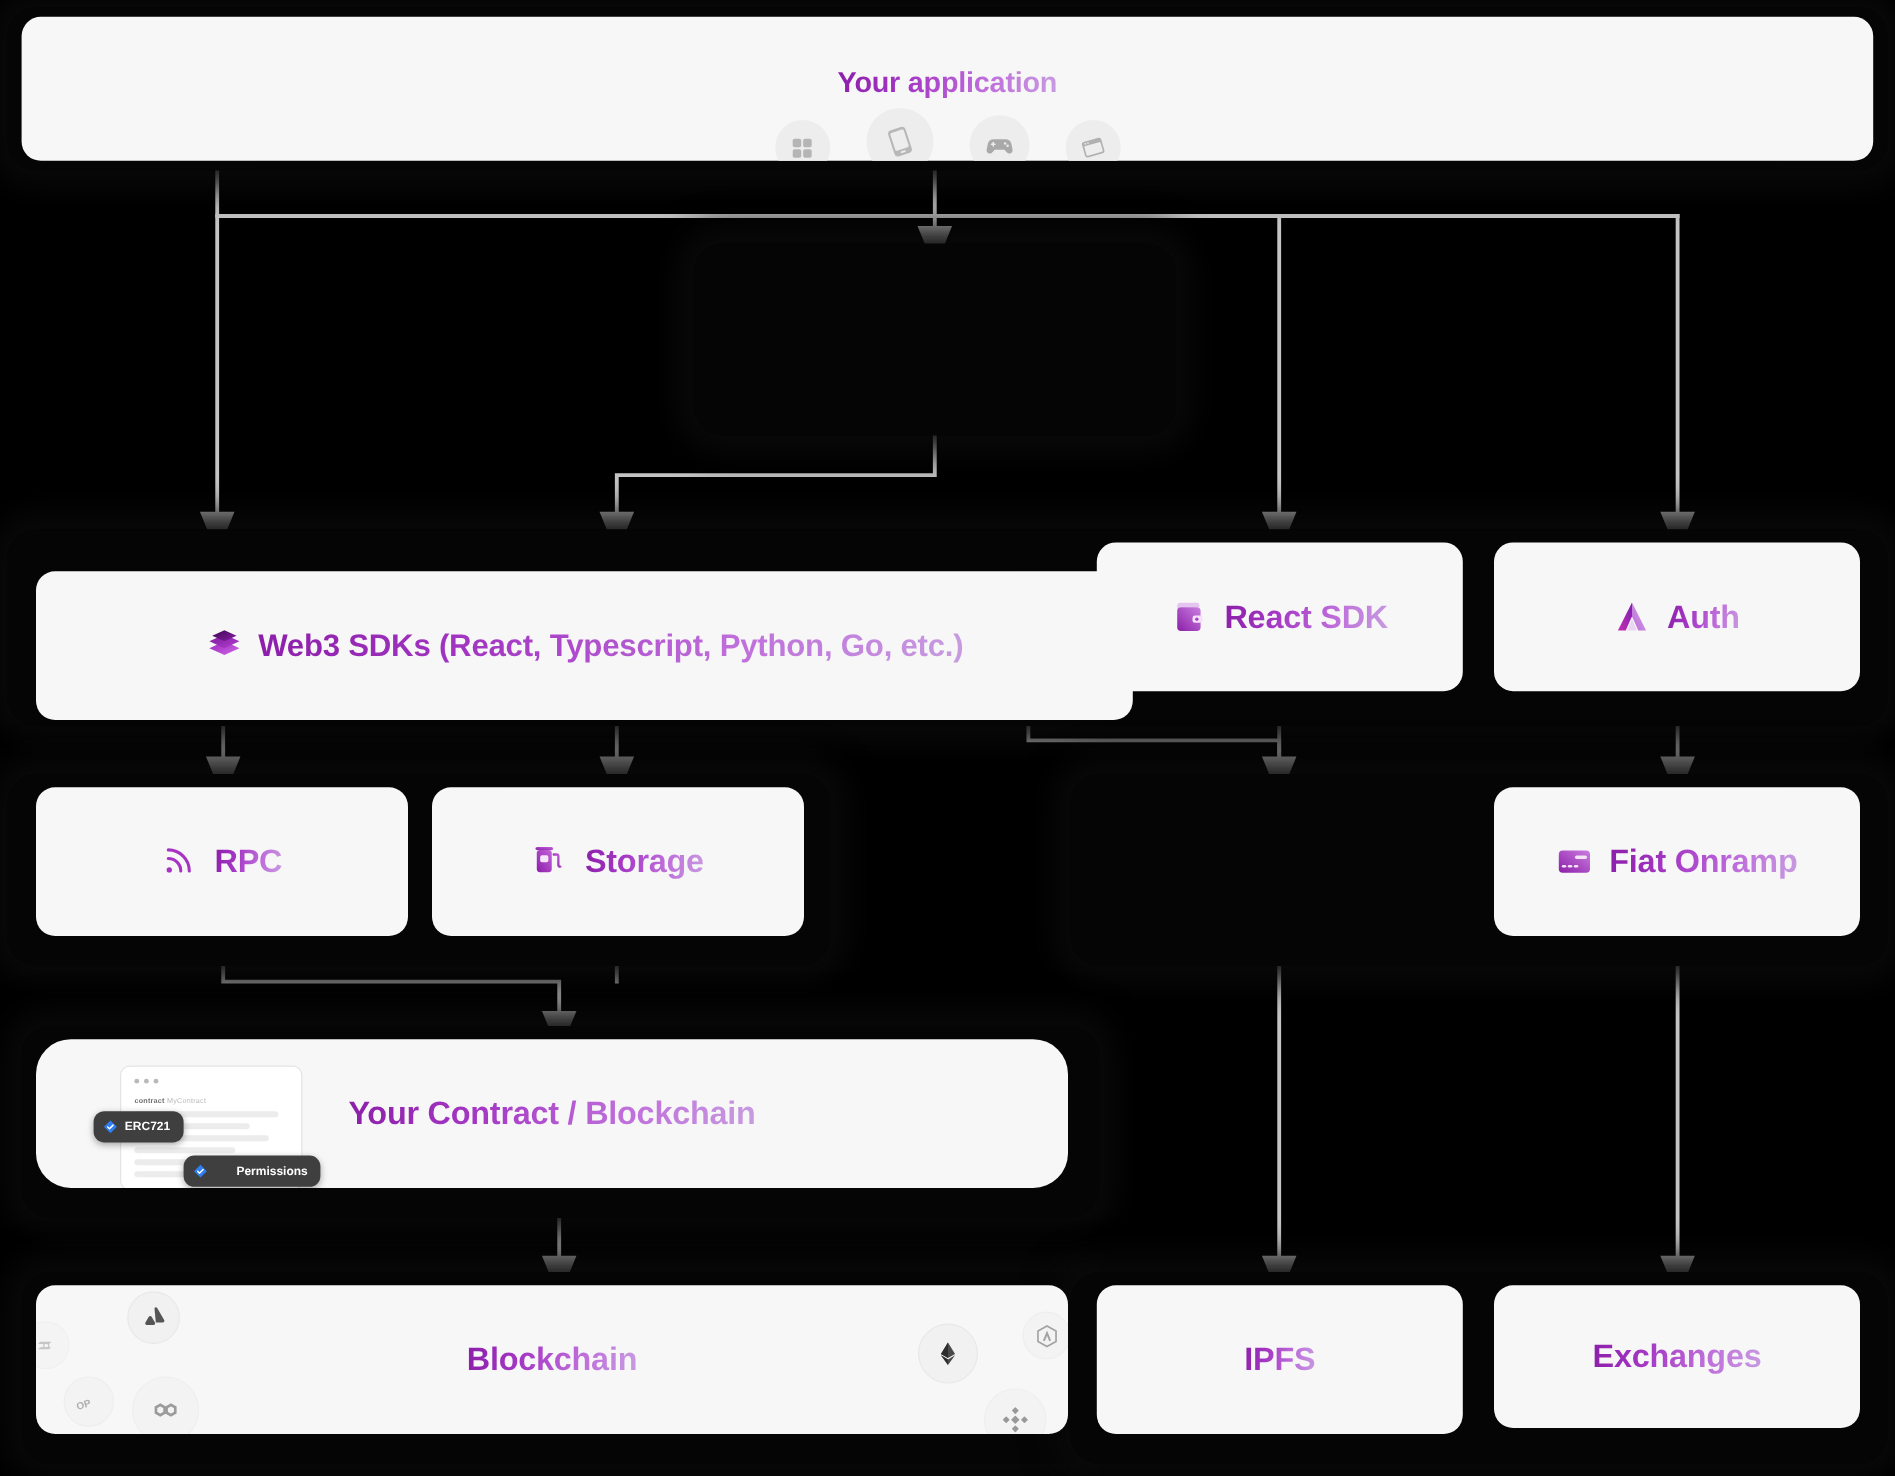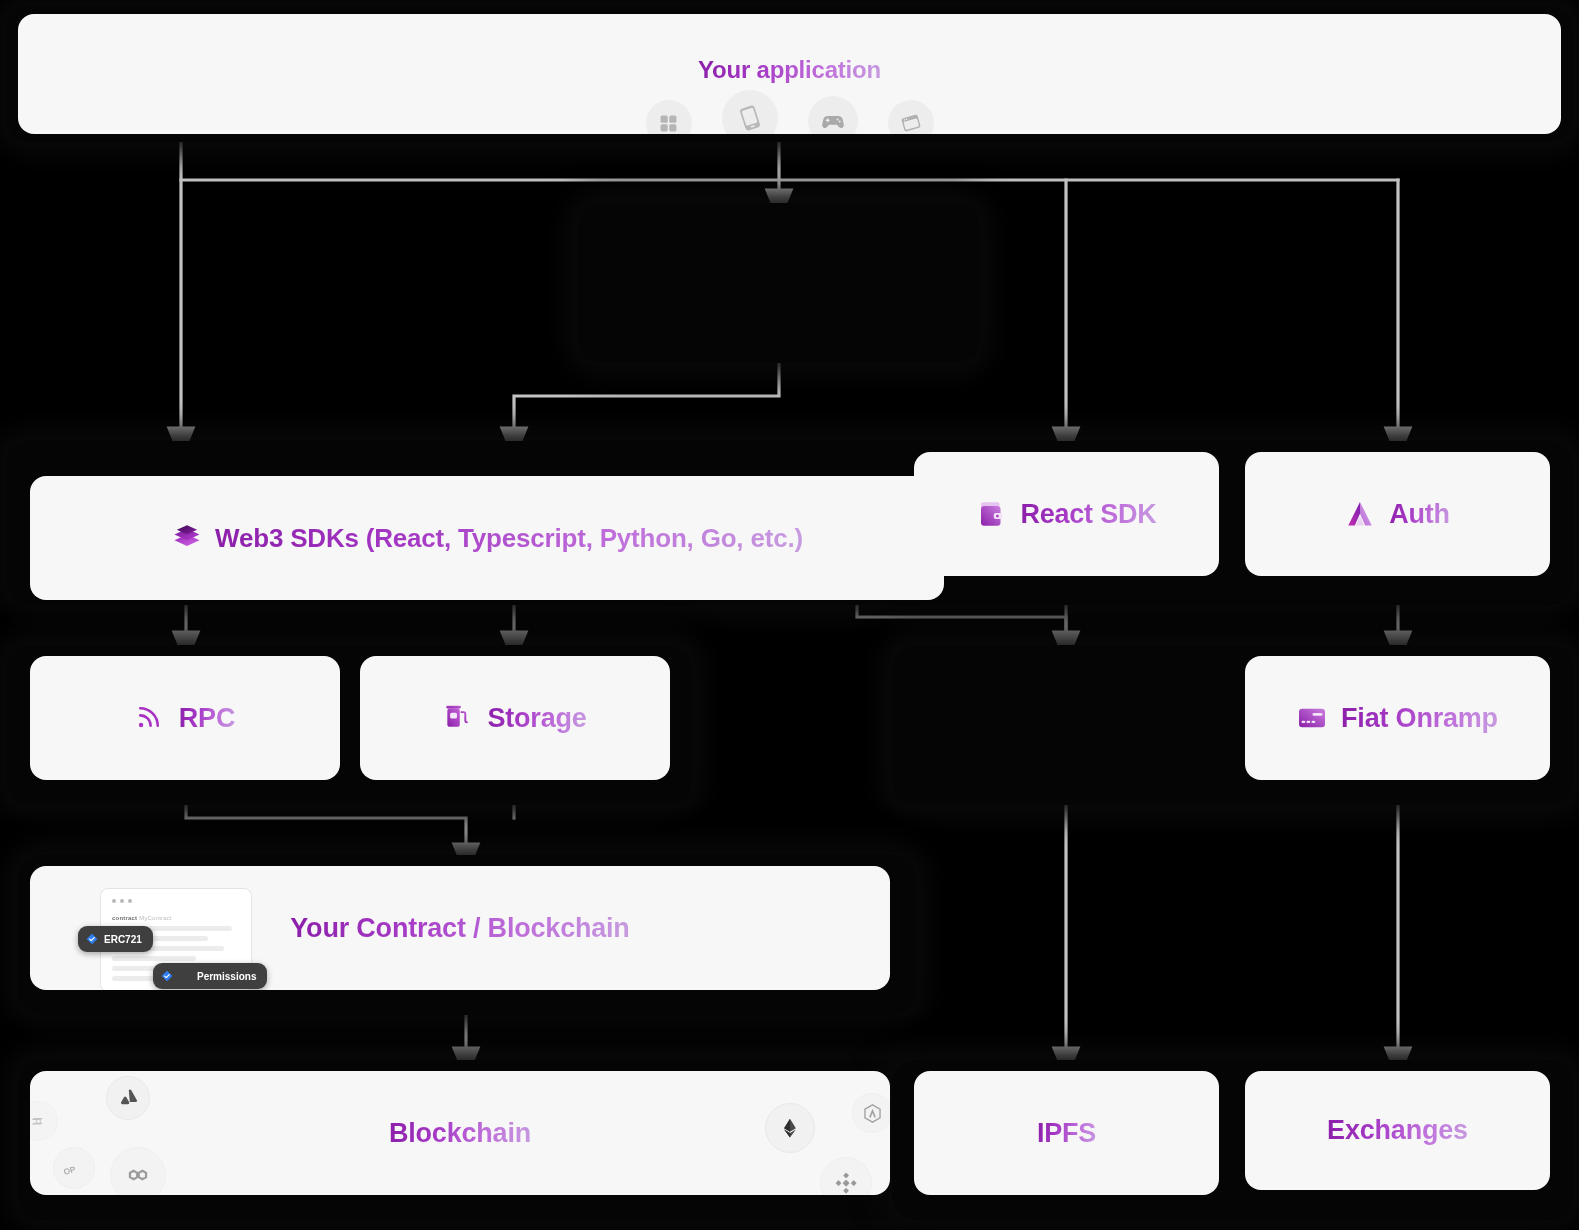--- a/index.html
+++ b/index.html
@@ -63,21 +63,21 @@
   }
   .app-ic {
     width: 56px; height: 56px; border-radius: 50%;
     background: #ededed;
     display: flex; align-items: center; justify-content: center;
   }
   .app-ic.sm { width: 46px; height: 46px; }
   .app-ic.md { width: 50px; height: 50px; }
 
   
-  #contract-card { justify-content: center; }
+  #contract-card { justify-content: center; border-radius: 29px; }
   .code-art { position: absolute; left: 48px; top: 22px; width: 190px; height: 110px; }
   .code-win {
     position: absolute; left: 22px; top: 0; width: 152px; height: 104px;
     background: #fff; border: 1px solid #e4e4e4; border-radius: 8px;
   }
   .dots { position: absolute; left: 11px; top: 10px; display: flex; gap: 4px; }
   .dots i { width: 4px; height: 4px; border-radius: 50%; background: #b9b9b9; display: block; }
   .code-kw { position: absolute; left: 11px; top: 26px; font-size: 6px; font-weight: 700; color: #6f6f6f; letter-spacing: .2px; }
   .code-kw em { color: #bbb; font-style: normal; font-weight: 400; }
   .code-line { position: absolute; left: 11px; height: 5px; border-radius: 3px; background: #ececec; }

